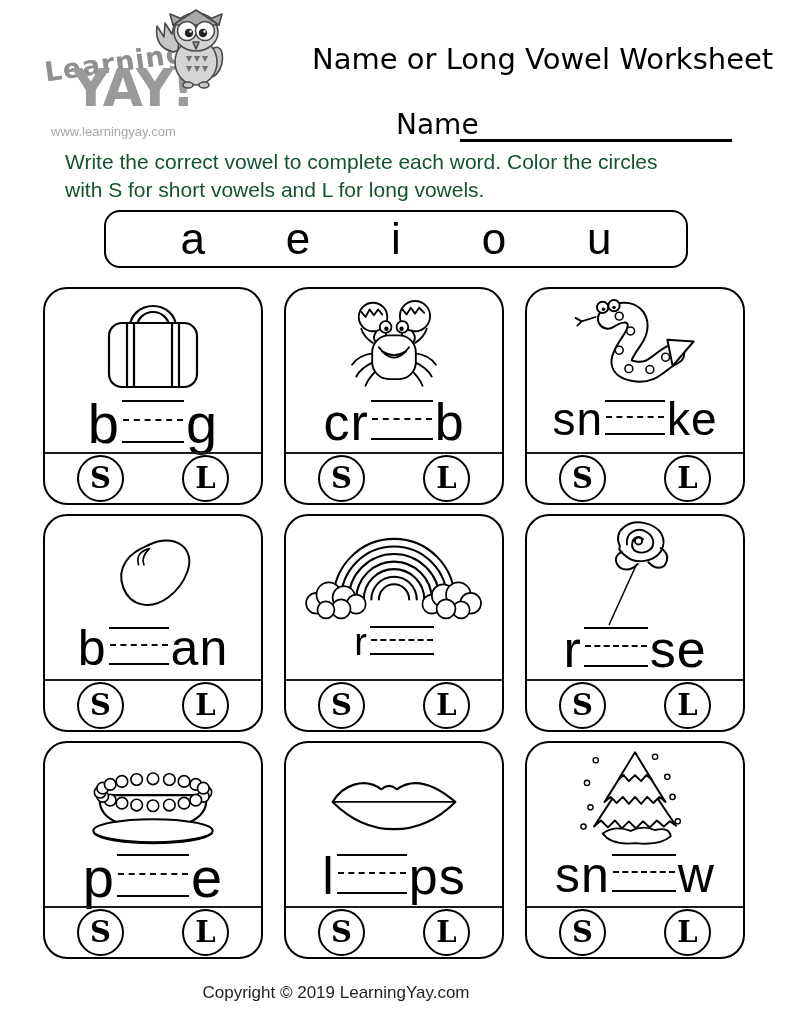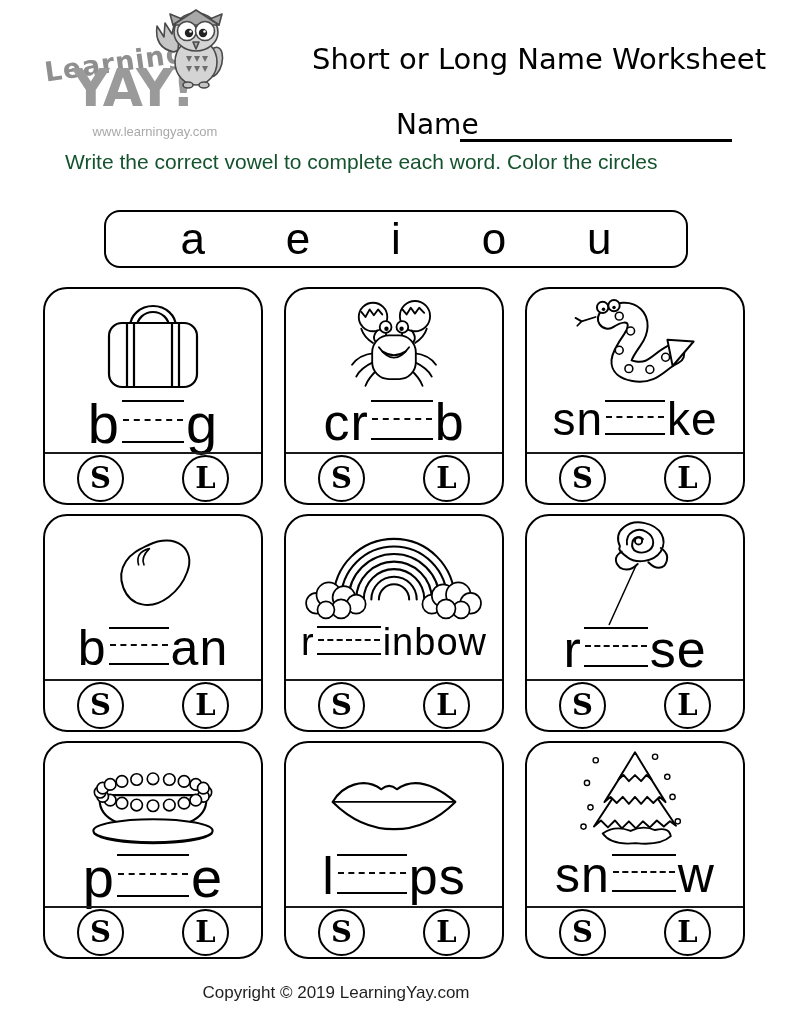--- a/index.html
+++ b/index.html
@@ -4,21 +4,21 @@
 <style>
   html,body{margin:0;padding:0;background:#fff;}
   #page{position:relative;width:800px;height:1035px;background:#fff;overflow:hidden;
         font-family:"Liberation Sans",sans-serif;color:#000;}
 
   
   .logo-learning{position:absolute;left:44px;top:46px;font-family:"DejaVu Sans",sans-serif;
     font-weight:bold;font-size:27px;color:#8f8f8f;transform:rotate(-8deg);letter-spacing:1px;}
   .logo-yay{position:absolute;left:72px;top:62px;font-family:"DejaVu Sans",sans-serif;
     font-weight:bold;font-size:52px;line-height:1;color:#9a9a9a;letter-spacing:-2px;}
-  .logo-url{position:absolute;left:60px;top:124px;width:190px;text-align:center;
+  .logo-url{position:absolute;left:51px;top:124px;width:190px;text-align:left;
     font-size:13px;color:#a9a9a9;}
   .owl{position:absolute;left:150px;top:6px;}
 
   
   .title{position:absolute;left:312px;top:42px;font-family:"DejaVu Sans",sans-serif;
     font-size:29px;white-space:nowrap;}
   .name-row{position:absolute;left:396px;top:108px;font-family:"DejaVu Sans",sans-serif;
     font-size:28px;text-align:center;}
   .name-line{position:absolute;left:460px;top:103px;width:272px;height:36px;
     border-bottom:3px solid #000;}
@@ -102,26 +102,27 @@
           <polygon points="36,60 42,60 39,66"></polygon>
             <polygon points="44,60 50,60 47,66"></polygon>
             <polygon points="52,60 58,60 55,66"></polygon>
         </g>
         <ellipse cx="38" cy="79" rx="5" ry="3" fill="#c6c6c6"></ellipse>
         <ellipse cx="54" cy="79" rx="5" ry="3" fill="#c6c6c6"></ellipse>
       </g>
     </svg>
   </div>
 
-  <div class="title">Short or Long Name Worksheet</div>
+  <div class="title">Name or Long Vowel Worksheet</div>
   <div class="name-row">Name</div>
   <div class="name-line"></div>
 
   <div class="instructions">
     <div>Write the correct vowel to complete each word. Color the circles</div>
+    <div>with S for short vowels and L for long vowels.</div>
   </div>
 
   <div class="vowel-box">
     <span>a</span>
     <span>e</span>
     <span>i</span>
     <span>o</span>
     <span>u</span>
   </div>
 
@@ -291,21 +292,20 @@
             <circle cx="183" cy="88" r="11"></circle>
                 <circle cx="173" cy="95" r="9"></circle>
                 <circle cx="157" cy="94" r="10"></circle>
           </g>
         </g>
           </svg>
       </div>
       <div class="card-word">
         <span class="wpart">r</span>
         <span class="blank"></span>
-        <span class="wpart">inbow</span>
       </div>
       <div class="card-divider"></div>
       <div class="card-choices">
         <div class="choice">
             <span>S</span>
           </div>
         <div class="choice">
             <span>L</span>
           </div>
       </div>

